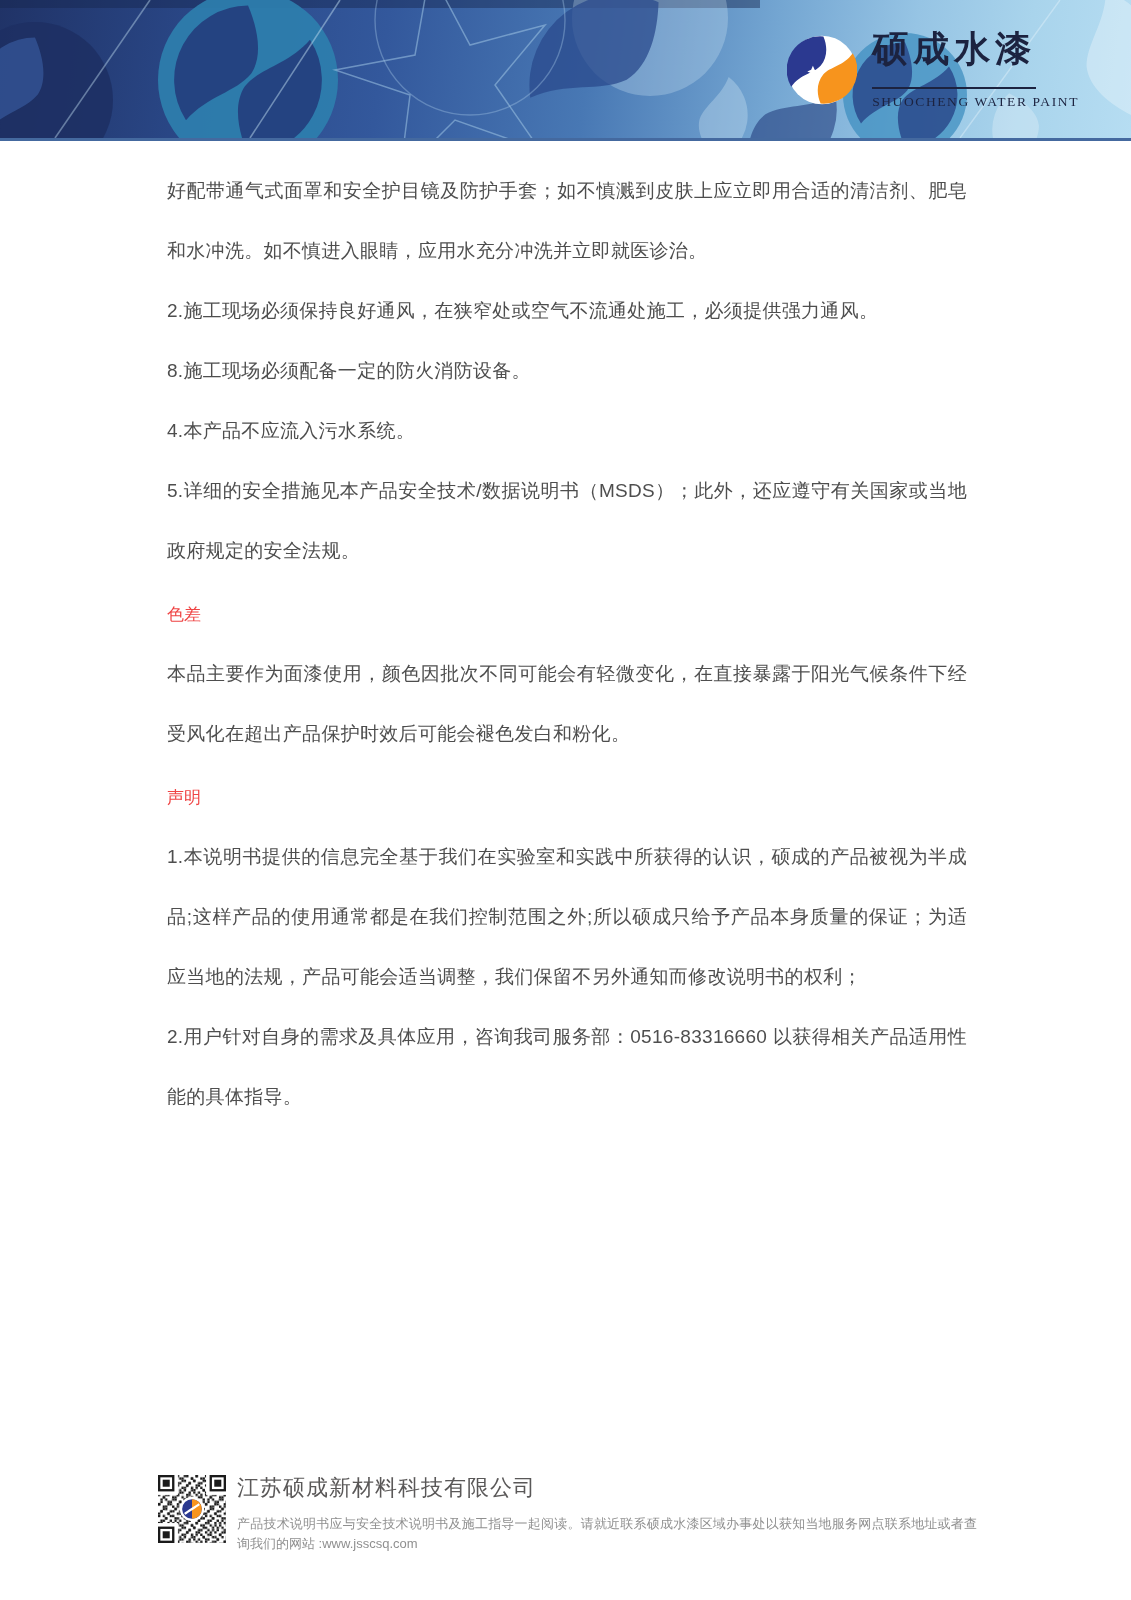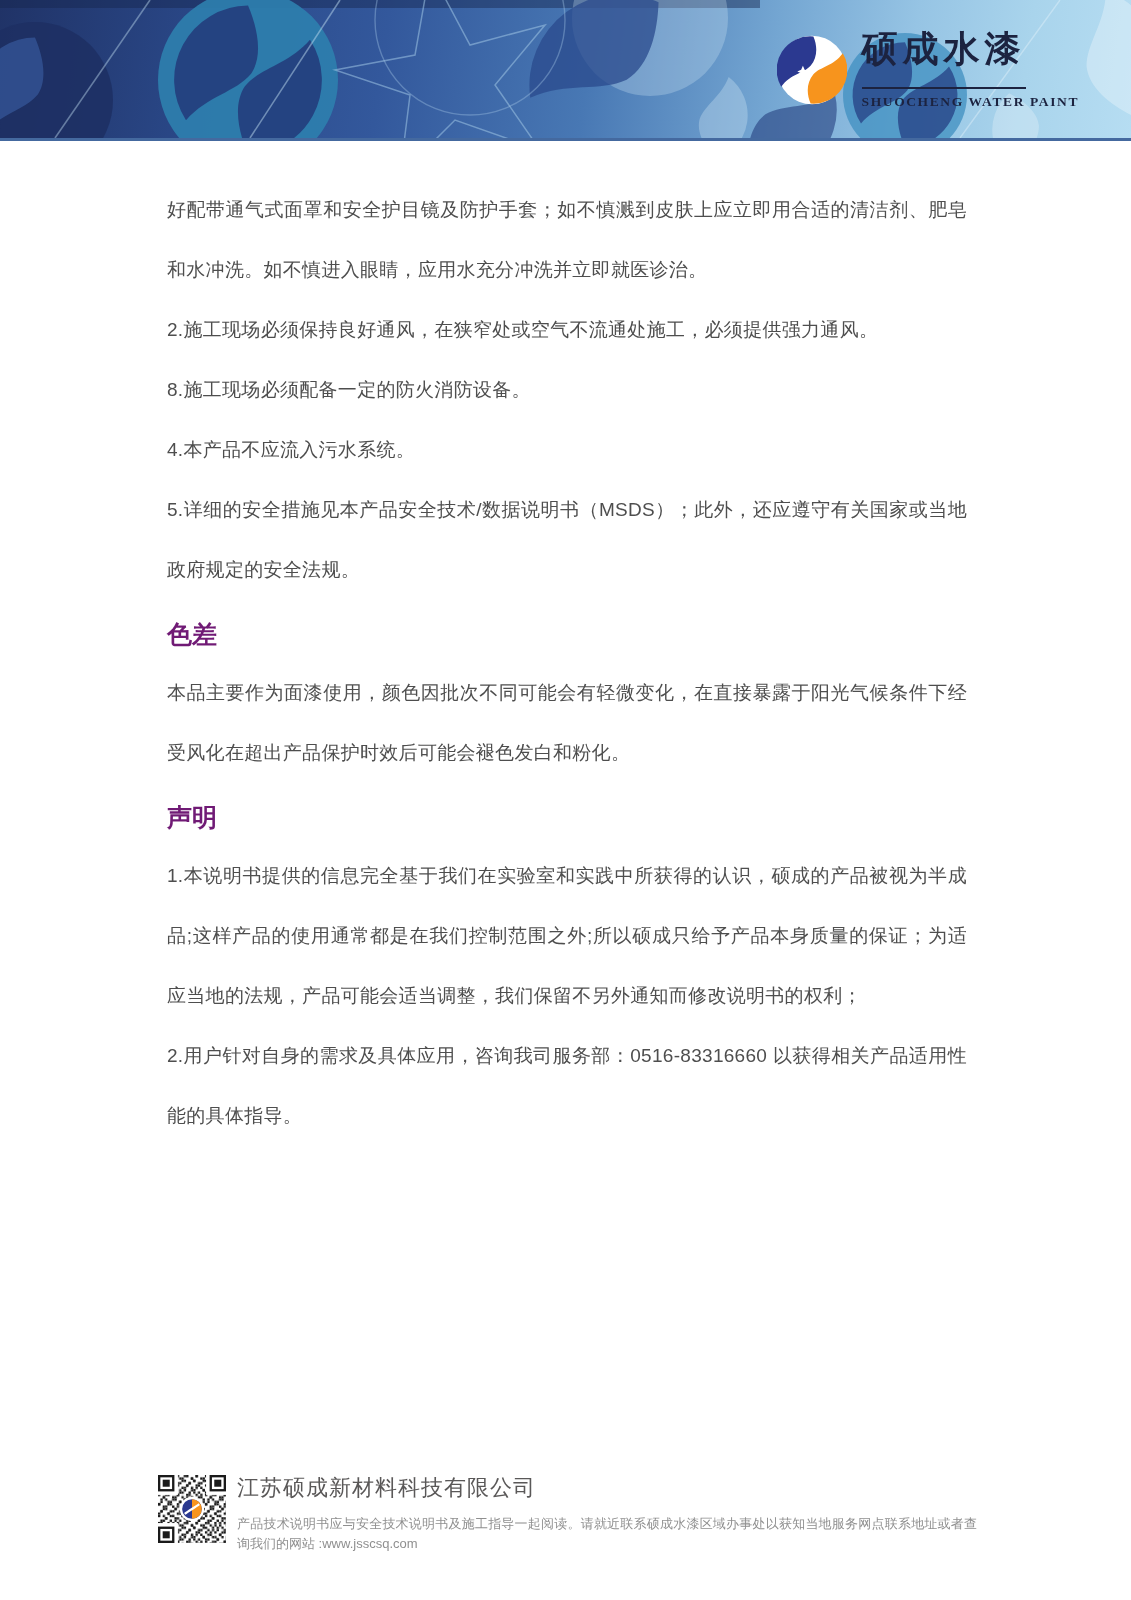--- a/index.html
+++ b/index.html
@@ -43,51 +43,51 @@
     font-size: 36px;
     letter-spacing: 5px;
     color: #1c2340;
     line-height: 1.1;
     padding-bottom: 17px;
     border-bottom: 2px solid #1c2340;
     white-space: nowrap;
   }
   .logo-en {
     font-family: "Liberation Serif", serif;
-    font-weight: bold;
+    font-weight: normal;
     font-size: 13.5px;
     letter-spacing: 1.6px;
     color: #1c2340;
     margin-top: 5px;
     white-space: nowrap;
   }
 
   
   .content {
     position: absolute;
     top: 141px;
     left: 0;
     width: 1131px;
-    padding: 39px 164px 0 167px;
+    padding: 20px 164px 0 167px;
     box-sizing: border-box;
   }
   .body-p {
     margin: 0;
     font-size: 19px;
     line-height: 60px;
     letter-spacing: 0.3px;
     color: #4e4e4e;
     text-align: justify;
   }
   .section-heading {
     margin: 5px 0 0 0;
-    font-size: 25px;
-    font-weight: 700;
+    font-size: 17px;
+    font-weight: 400;
     line-height: 58px;
-    color: #701a75;
+    color: #ef4444;
   }
 
   
   .footer {
     position: absolute;
     top: 1475px;
     left: 158px;
     right: 140px;
     display: flex;
     align-items: flex-start;

